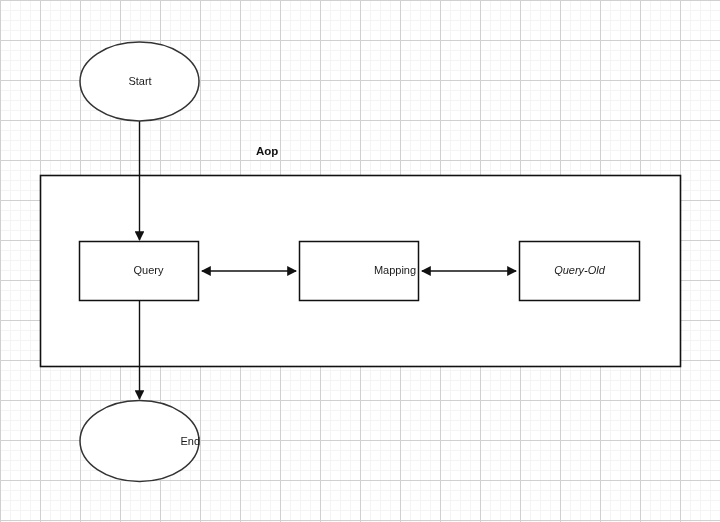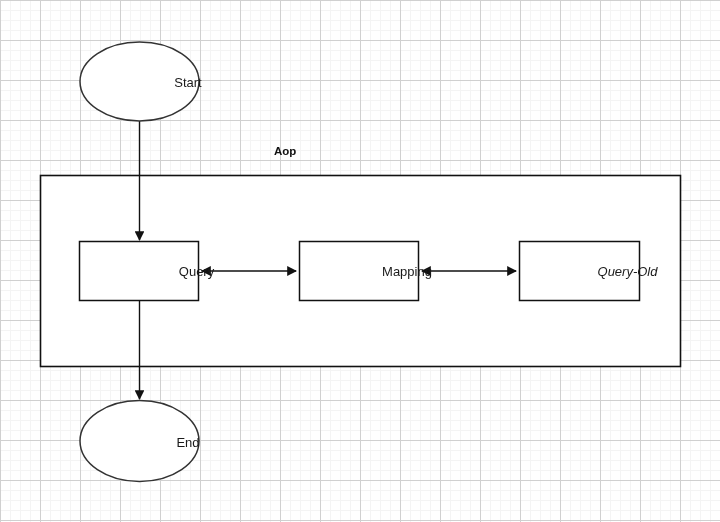--- a/index.html
+++ b/index.html
@@ -33,37 +33,35 @@
   #diagram-svg {
     position: absolute;
     left: 0;
     top: 0;
     width: 720px;
     height: 522px;
   }
   .node-label {
     position: absolute;
     font-family: "Liberation Sans", sans-serif;
-    font-size: 13px;
+    font-size: 11px;
     color: #1a1a1a;
     text-align: center;
     white-space: nowrap;
     pointer-events: none;
     line-height: 1;
-    margin-left: 48px;
   }
   .group-label {
     position: absolute;
     font-family: "Liberation Sans", sans-serif;
     font-size: 11.5px;
     font-weight: bold;
     color: #111111;
     white-space: nowrap;
     line-height: 1;
-    margin-left: 18px;
   }
 </style>
 </head>
 <body>
 
 <div id="canvas">
 
   <svg id="diagram-svg" viewBox="0 0 720 522" xmlns="http://www.w3.org/2000/svg">
     <defs>
       <marker id="arrowEnd" viewBox="0 0 10 10" refX="9" refY="5" markerWidth="7" markerHeight="7" orient="auto-start-reverse">
@@ -94,19 +92,19 @@
 
     <ellipse cx="139.5" cy="441" rx="59.5" ry="40.5" fill="#ffffff" stroke="#333333" stroke-width="1.5"></ellipse>
   </svg>
 
   <div class="group-label" style="left:256px; top:146px;">Aop</div>
 
   <div class="node-label" style="left:80px; top:76px; width:120px;">Start</div>
 
   <div class="node-label" style="left:79px; top:265px; width:139px;">Query</div>
 
-  <div class="node-label" style="left:299px; top:265px; width:120px;">Mapping</div>
+  <div class="node-label" style="left:299px; top:265px; width:120px;padding-left:36px;">Mapping</div>
 
   <div class="node-label" style="left:519px; top:265px; width:121px;font-style:italic;">Query-Old</div>
 
-  <div class="node-label" style="left:80px; top:436px; width:120px;">End</div>
+  <div class="node-label" style="left:80px; top:436px; width:120px;text-align:right;">End</div>
 
 </div>
 
 </body></html>

